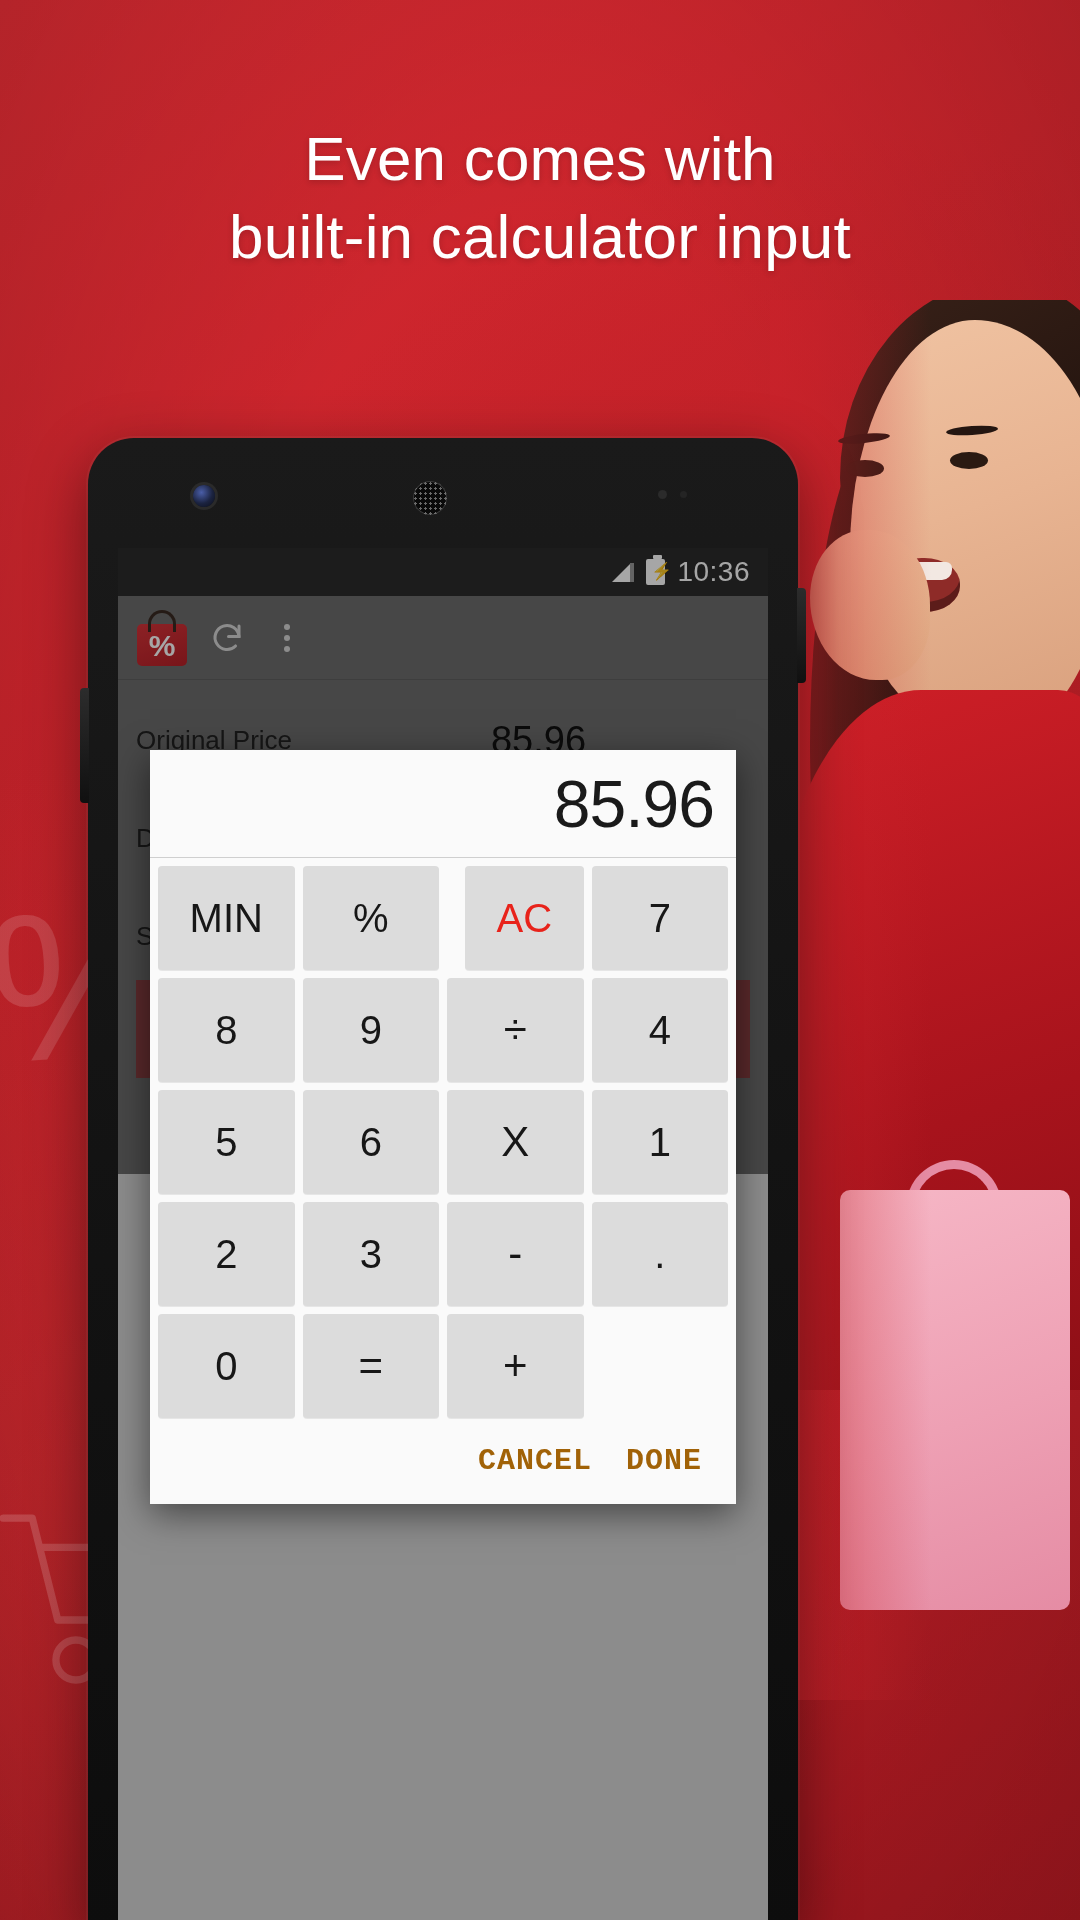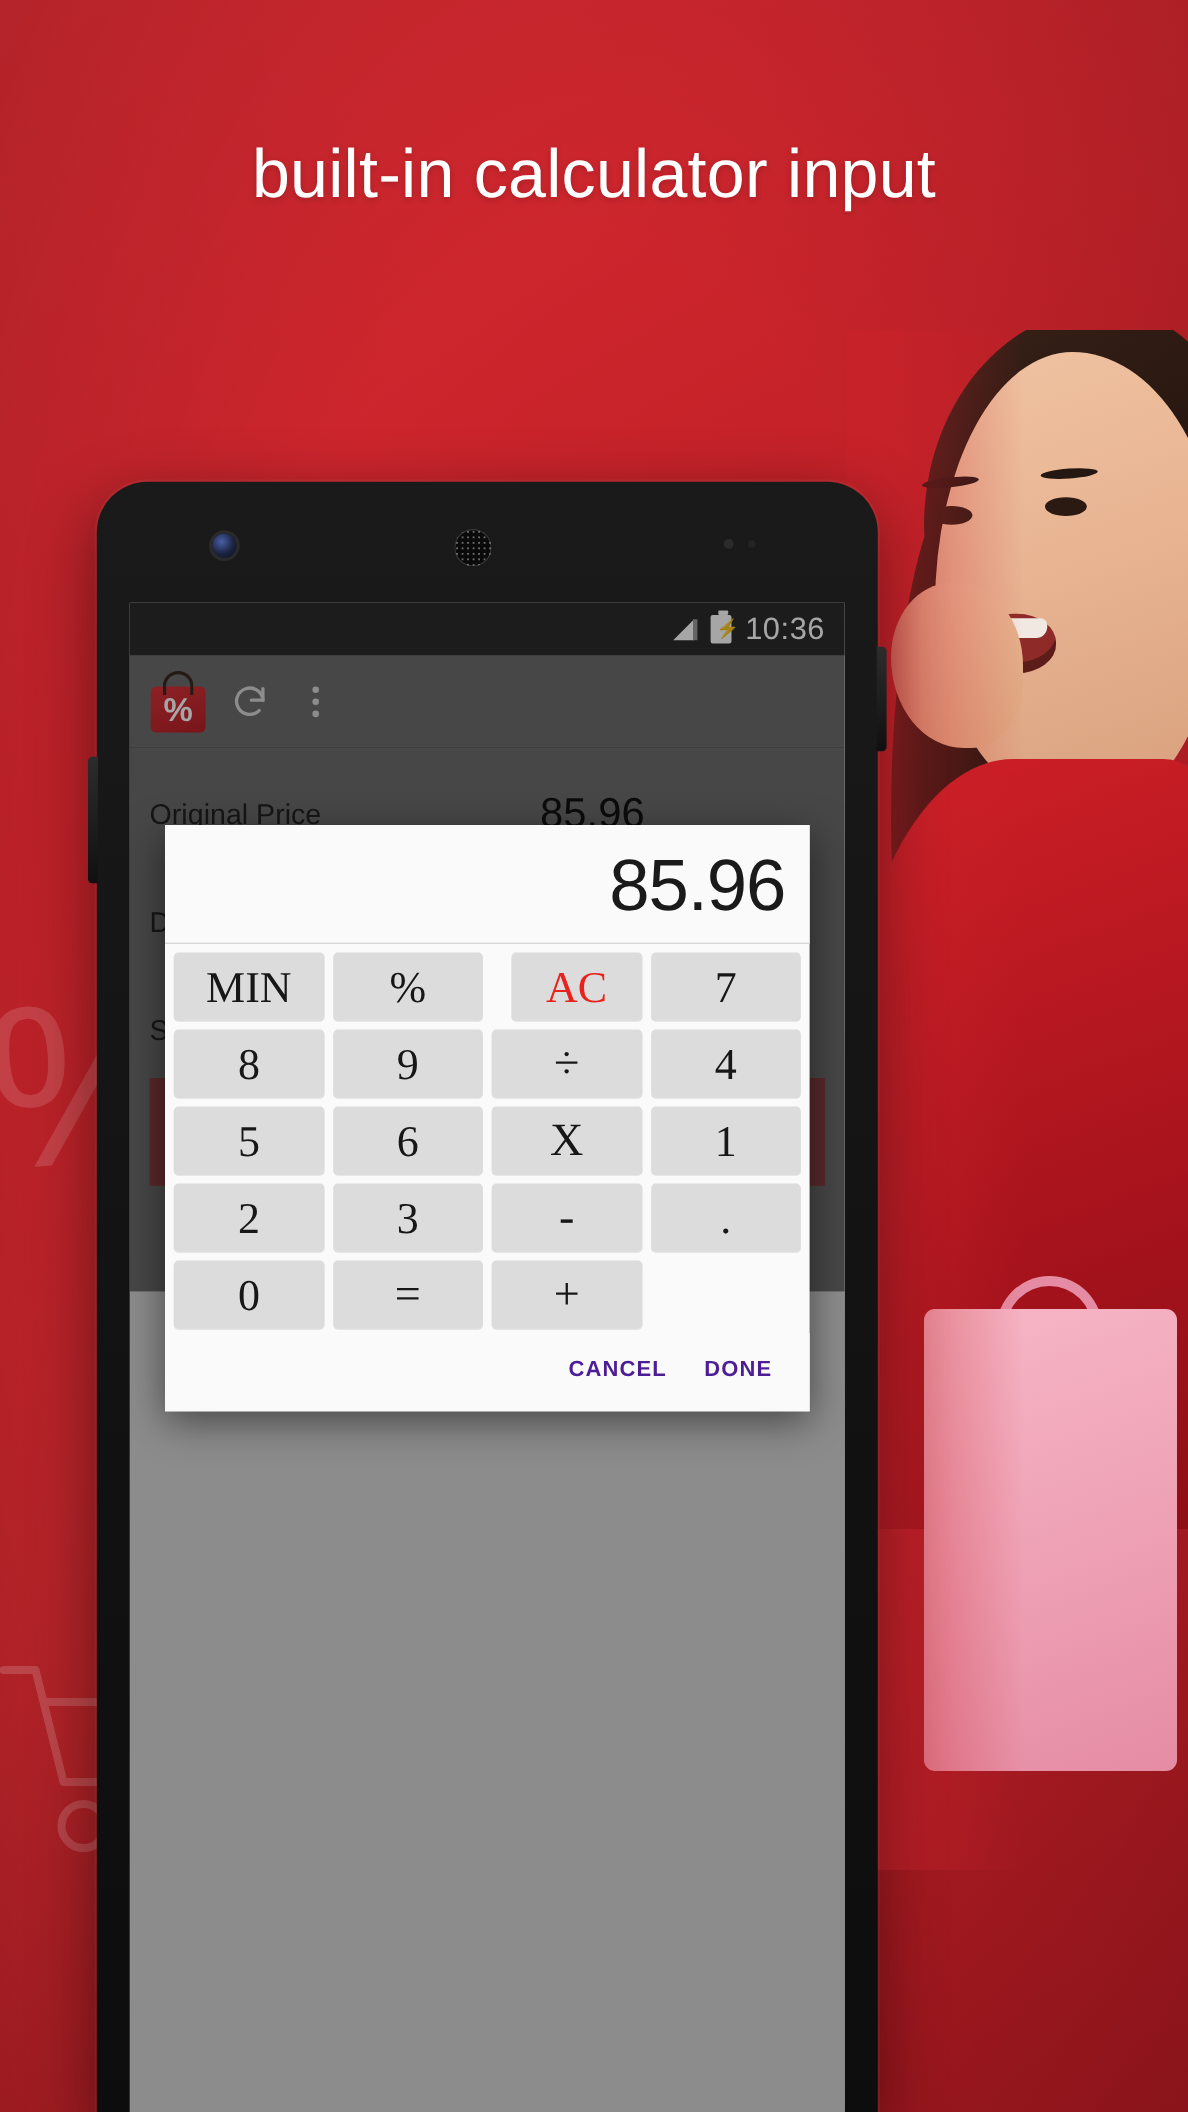--- a/index.html
+++ b/index.html
@@ -352,46 +352,46 @@
   .calc-display-value {
     font-size:66px; color:#1a1a1a; letter-spacing:-1px;
   }
   .keypad {
     padding:8px 8px 4px 8px;
     display:grid;
     grid-template-columns:repeat(4, 1fr);
     gap:8px;
   }
   .key {
-    height:62px;
+    height:104px;
     background:#dcdcdc;
     border:none;
     border-radius:4px;
     font-size:40px;
     color:#171717;
-    font-family:Liberation Serif, serif;
+    font-family:Liberation Sans, sans-serif;
     display:flex; align-items:center; justify-content:center;
     cursor:pointer;
     box-shadow:0 1px 0 rgba(0,0,0,0.08);
   }
   .key.ac { color:#e8231b;margin-left:18px; }
   .key.op { font-size:42px; }
   .dialog-actions {
     display:flex; justify-content:flex-end; align-items:center;
     gap:34px;
     padding:22px 34px 26px 34px;
     background:#fafafa;
   }
   .dialog-btn {
     background:none; border:none;
-    color:#4c1d95;
-    font-size:20px; font-weight:700;
+    color:#a16207;
+    font-size:30px; font-weight:700;
     letter-spacing:1px;
     cursor:pointer;
-    font-family:Liberation Sans, sans-serif;
+    font-family:Liberation Mono, monospace;
   }
 </style>
 </head>
 <body>
 
 <div class="bg"></div>
 <div class="bg-vignette"></div>
 
 <div class="deco-percent">%</div>
 
@@ -416,20 +416,21 @@
   <div class="mouth"></div>
   <div class="teeth"></div>
   <div class="dress"></div>
   <div class="hand"></div>
   <div class="bag-handle"></div>
   <div class="bag"></div>
   <div class="photo-shade"></div>
 </div>
 
 <div class="headline">
+  <span class="l1">Even comes with</span>
   <span class="l2">built-in calculator input</span>
 </div>
 
 <div class="phone">
   <div class="phone-bezel-top">
     <div class="cam"></div>
     <div class="speaker"></div>
     <div class="sensor"></div>
     <div class="sensor2"></div>
   </div>

